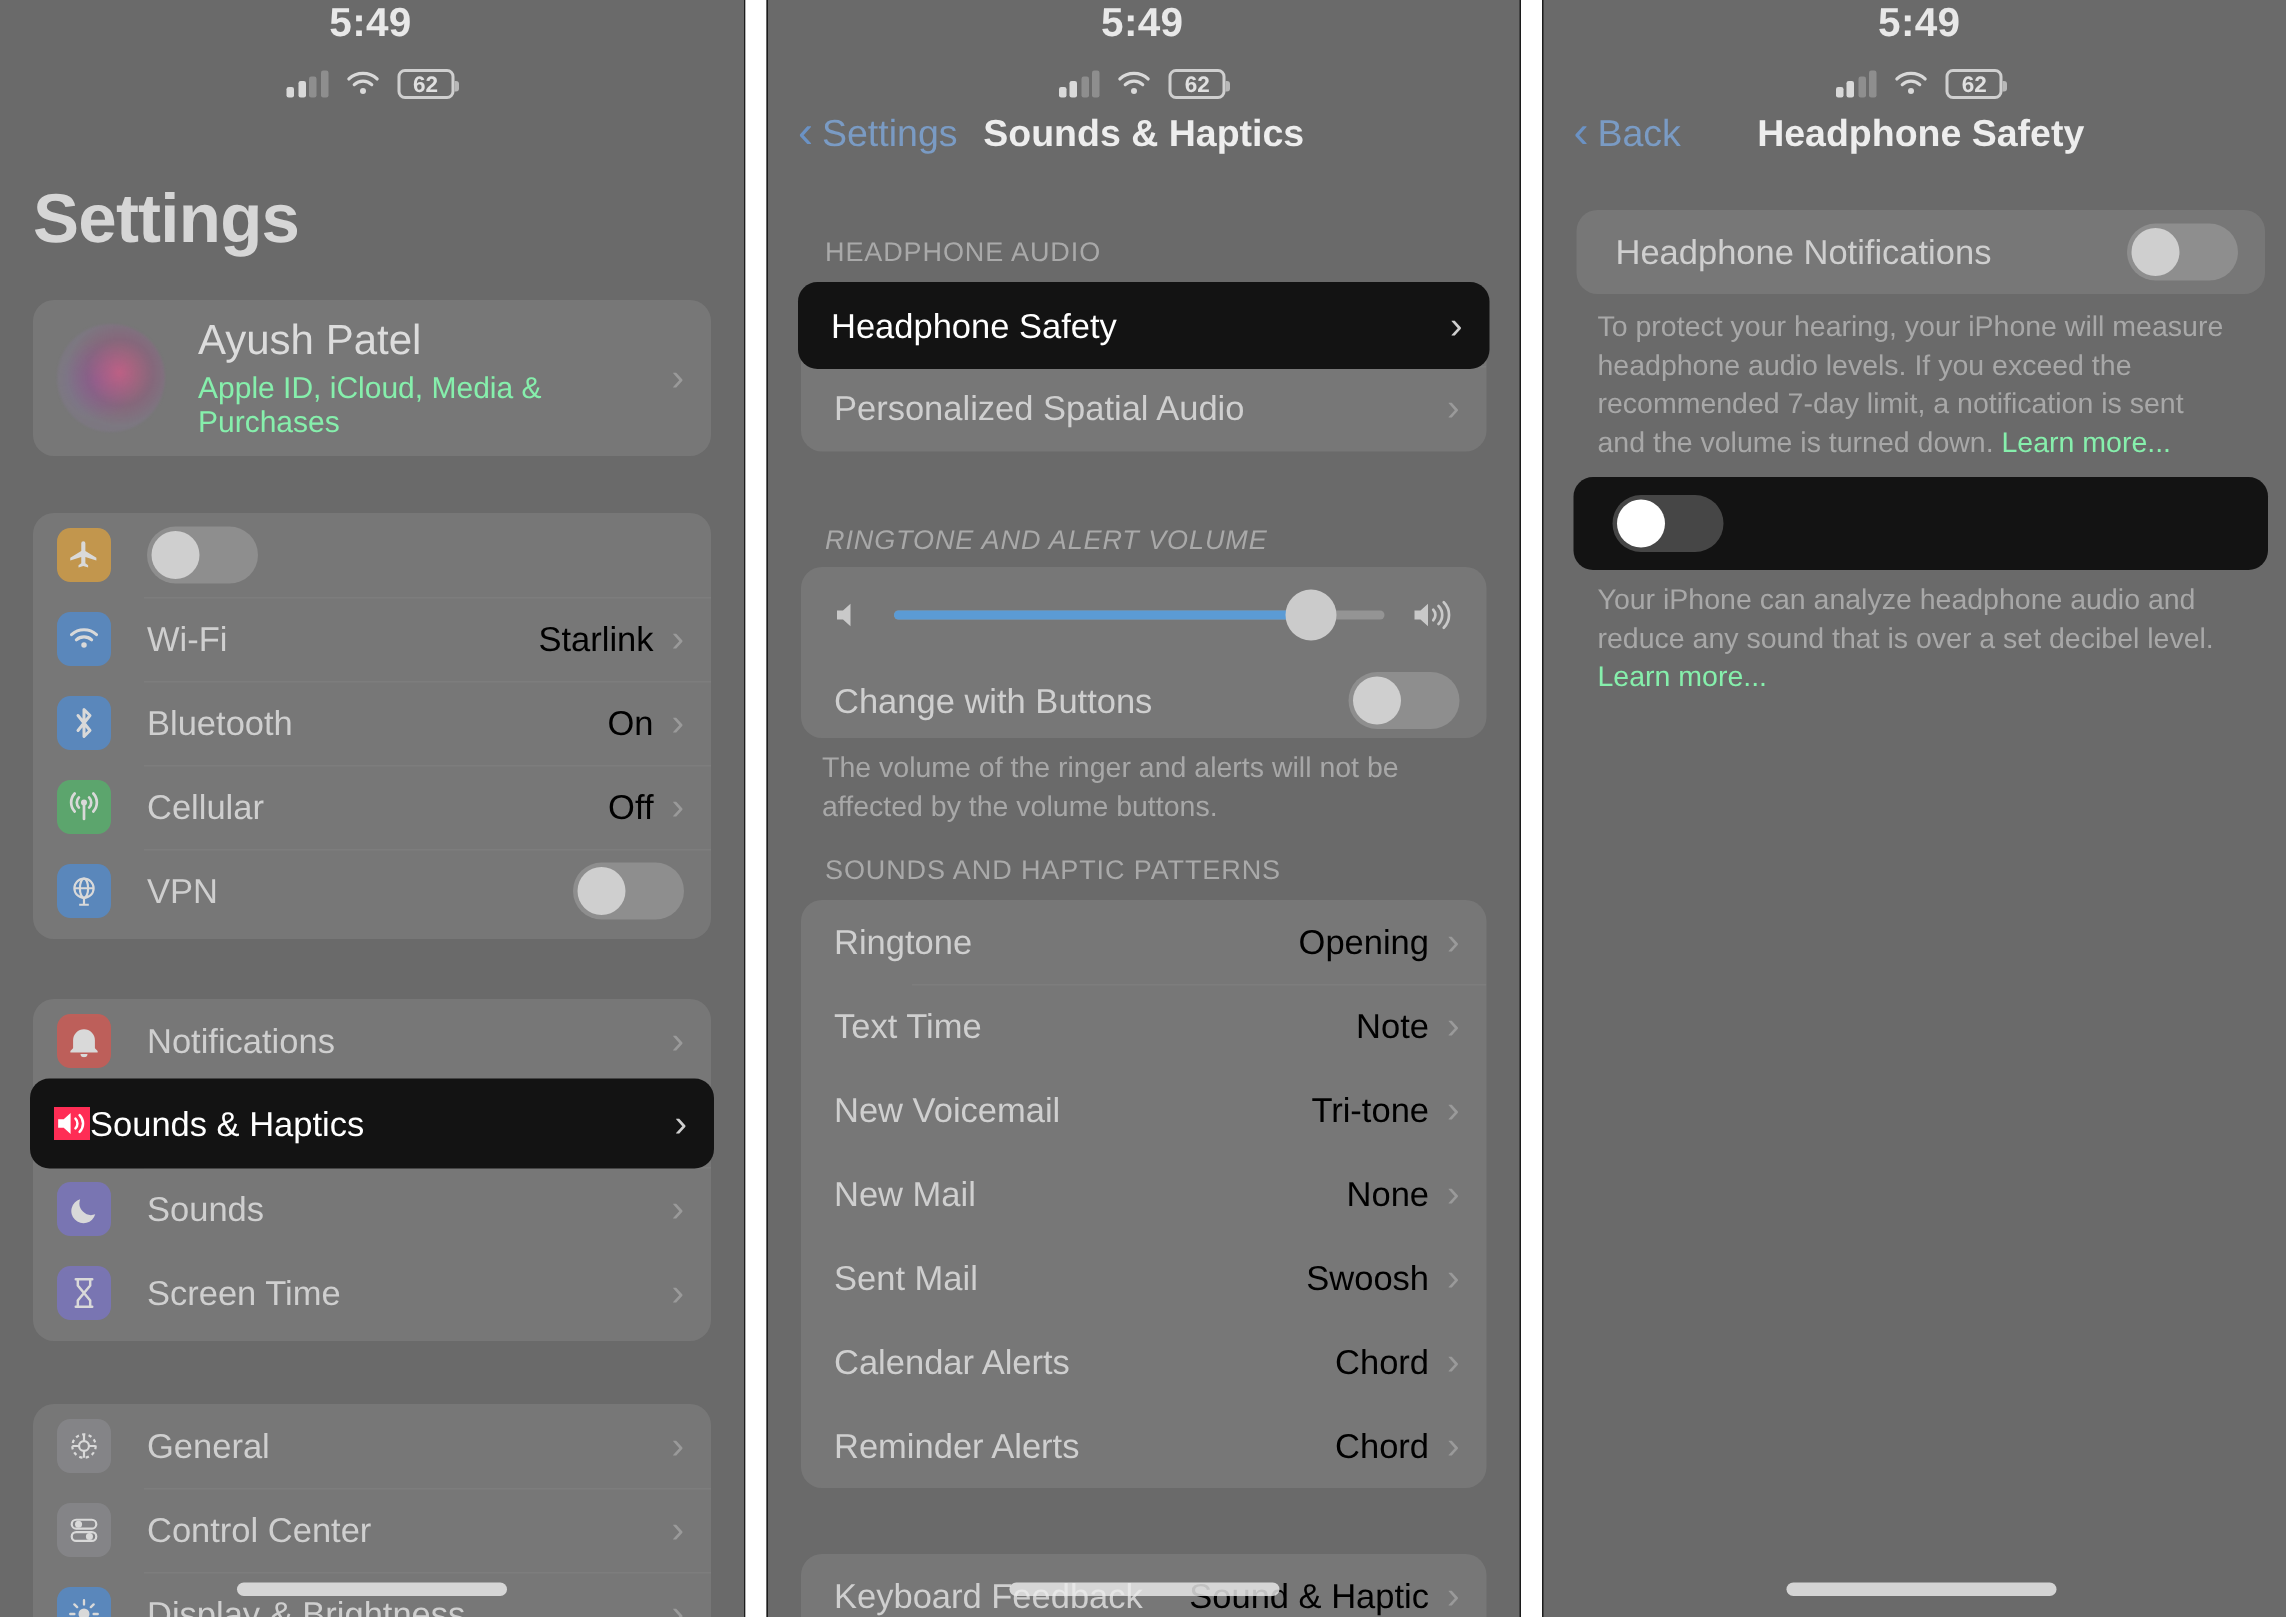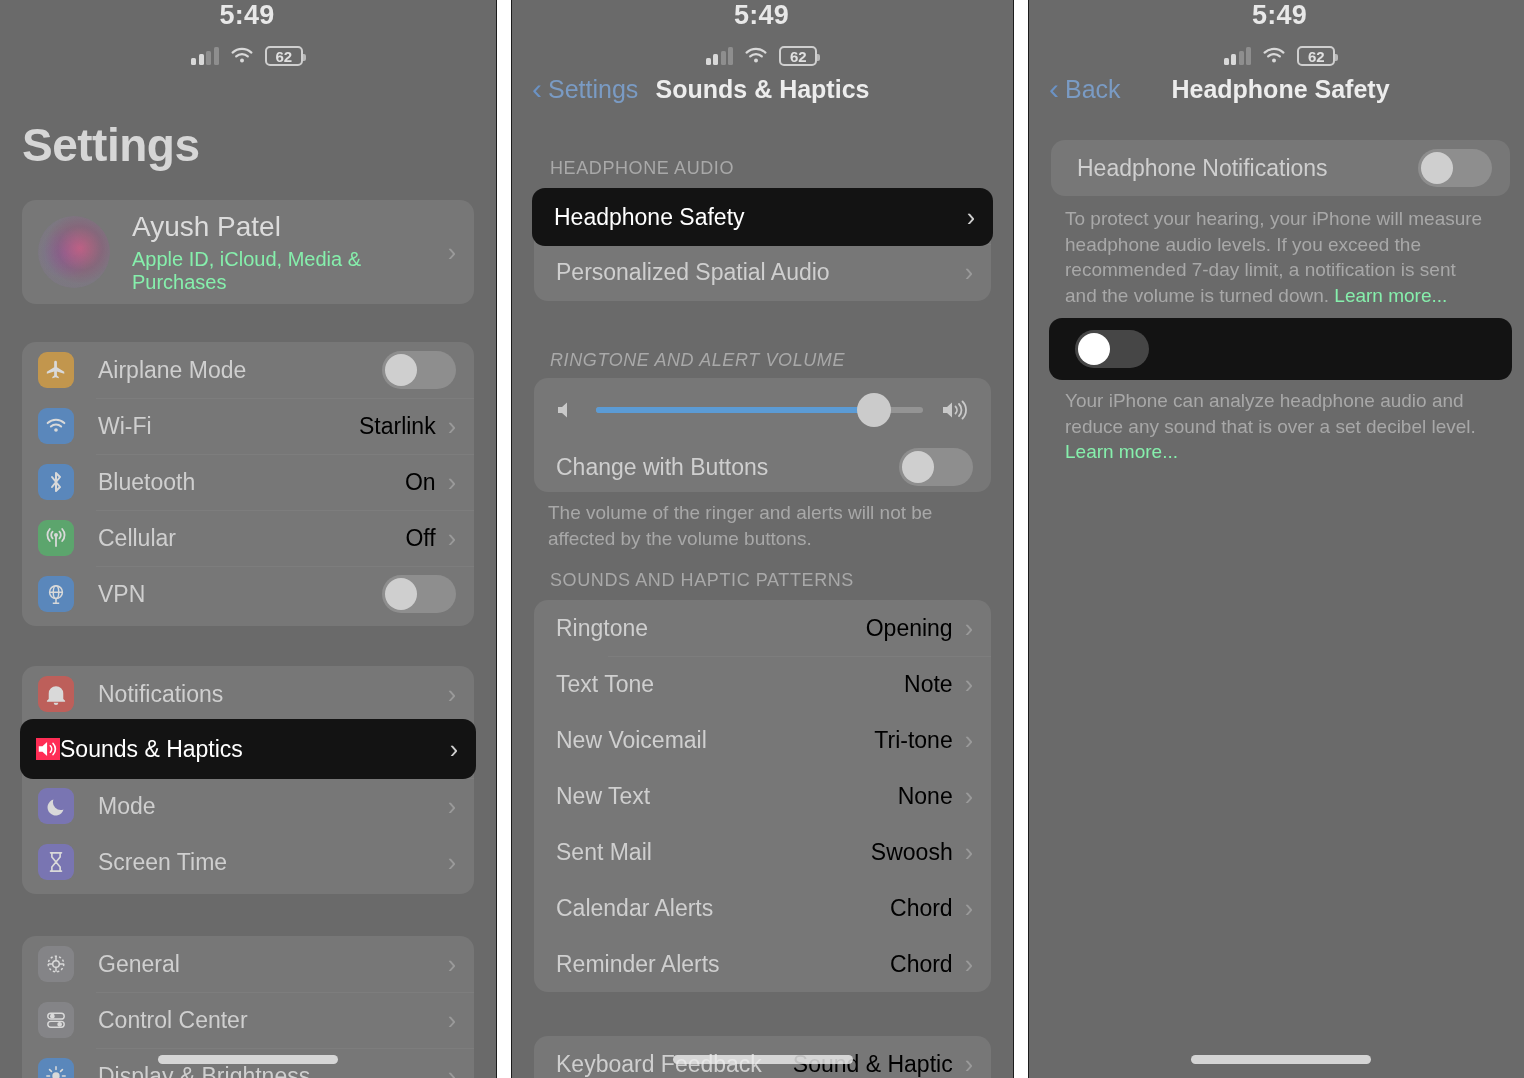--- a/index.html
+++ b/index.html
@@ -252,21 +252,20 @@
     </div>
 
     <div class="card" style="top:342px;height:284px;">
 
       <div class="row">
         <div class="ico" style="background:#e0a33e;">
           <svg width="22" height="22" viewBox="0 0 24 24" fill="#fff">
               <path d="M21 16v-2l-8-5V3.5a1.5 1.5 0 00-3 0V9l-8 5v2l8-2.5V18l-2 1.5V21l3.5-1 3.5 1v-1.5L13 18v-4.5z"></path>
             </svg>
         </div>
-        <div class="label">Airplane Mode</div>
         <div class="toggle">
             <div class="knob"></div>
           </div>
       </div>
 
       <div class="row">
         <div class="ico" style="background:#4f8ed6;">
           <svg width="22" height="18" viewBox="0 0 24 18" fill="none">
             <path d="M12 15.4a2 2 0 100-4 2 2 0 000 4z" fill="#fff"></path>
             <path d="M6.4 9.6a8.4 8.4 0 0111.2 0" stroke="#fff" stroke-width="2.2" stroke-linecap="round"></path>
@@ -332,21 +331,21 @@
         <div class="ico"></div>
           <div class="label"></div>
           <div class="chevron">›</div>
       </div>
       <div class="row norule">
         <div class="ico" style="background:#7b75c9;">
           <svg width="21" height="21" viewBox="0 0 24 24" fill="#fff">
               <path d="M20 15.5A9 9 0 018.5 4 9.3 9.3 0 1020 15.5z"></path>
             </svg>
         </div>
-        <div class="label">Mode</div>
+        <div class="label">Sounds</div>
         <div class="chevron">›</div>
       </div>
       <div class="row">
         <div class="ico" style="background:#7b75c9;">
           <svg width="18" height="22" viewBox="0 0 18 24" fill="none" stroke="#fff" stroke-width="1.8" stroke-linecap="round">
             <path d="M3 2h12M3 22h12M4.5 2v4.5L9 12l-4.5 5.5V22M13.5 2v4.5L9 12l4.5 5.5V22"></path>
           </svg>
         </div>
         <div class="label">Screen Time</div>
         <div class="chevron">›</div>
@@ -487,31 +486,31 @@
 
     <div class="sechead" style="top:570px;">SOUNDS AND HAPTIC PATTERNS</div>
 
     <div class="card" style="top:600px;height:392px;">
       <div class="row" style="padding-left:22px;">
         <div class="label">Ringtone</div>
         <div class="value">Opening</div>
         <div class="chevron">›</div>
       </div>
       <div class="row norule" style="padding-left:22px;">
-        <div class="label">Text Tone</div>
+        <div class="label">Text Time</div>
         <div class="value">Note</div>
         <div class="chevron">›</div>
       </div>
       <div class="row norule" style="padding-left:22px;">
         <div class="label">New Voicemail</div>
         <div class="value">Tri-tone</div>
         <div class="chevron">›</div>
       </div>
       <div class="row norule" style="padding-left:22px;">
-        <div class="label">New Text</div>
+        <div class="label">New Mail</div>
         <div class="value">None</div>
         <div class="chevron">›</div>
       </div>
       <div class="row norule" style="padding-left:22px;">
         <div class="label">Sent Mail</div>
         <div class="value">Swoosh</div>
         <div class="chevron">›</div>
       </div>
       <div class="row norule" style="padding-left:22px;">
         <div class="label">Calendar Alerts</div>

